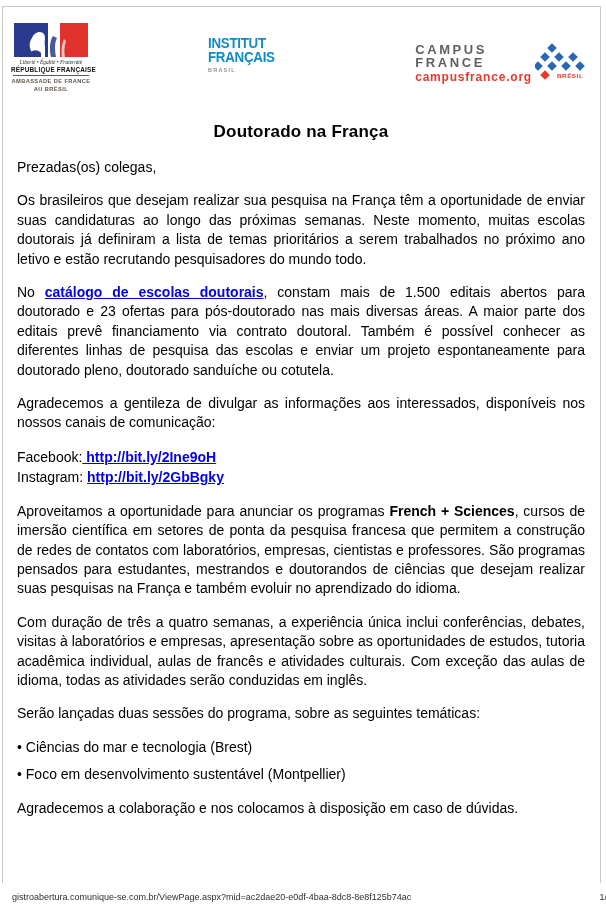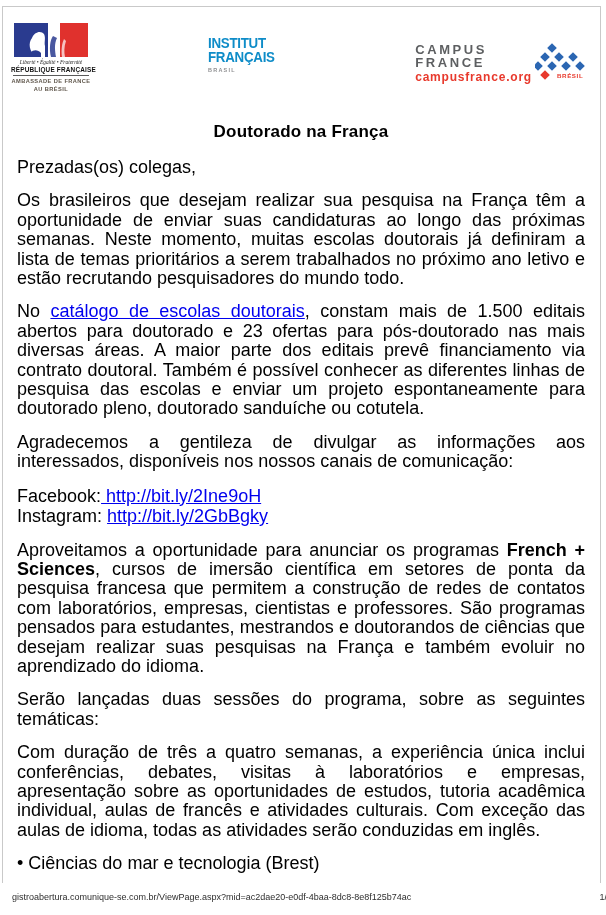--- a/index.html
+++ b/index.html
@@ -61,27 +61,28 @@
   }
   .campus-url { color: #E8392C; font-weight: bold; font-size: 12px; letter-spacing: .8px; margin-top: 1px; white-space: nowrap; }
   .campus-diamonds { width: 58px; height: 42px; }
 
   
   h1.doc-title {
     font-size: 17px; font-weight: bold; text-align: center;
     margin: 29px 0 16px 0; letter-spacing: .2px;
   }
   .doc p {
-    font-size: 18px; line-height: 19.4px;
+    font-size: 14px; line-height: 19.4px;
     text-align: justify; margin: 0 0 14px 0;
   }
   .doc p.nojust { text-align: left; }
   .lnk {
     color: #0000EE; text-decoration: underline; cursor: pointer;
     white-space: pre-wrap;
+    font-weight: bold;
   }
   .channels { margin: 0 0 14px 0; }
   .channels p { margin: 0; line-height: 20.4px; text-align: left; }
   .channel-label { white-space: pre-wrap; }
   .bullets { margin: 0 0 14px 0; }
   .bullets p { margin: 8px 0 4px 0; line-height: 19.4px; text-align: left; }
   b.prog { font-weight: bold; }
 
   
   .print-footer {
@@ -162,23 +163,23 @@
 
       <p>Agradecemos a gentileza de divulgar as informações aos interessados, disponíveis nos nossos canais de comunicação:</p>
 
       <div class="channels">
         <p><span class="channel-label">Facebook:</span><a class="lnk"> http://bit.ly/2Ine9oH</a></p>
         <p><span class="channel-label">Instagram: </span><a class="lnk">http://bit.ly/2GbBgky</a></p>
       </div>
 
       <p><span>Aproveitamos a oportunidade para anunciar os programas </span><b class="prog">French + Sciences</b><span>, cursos de imersão científica em setores de ponta da pesquisa francesa que permitem a construção de redes de contatos com laboratórios, empresas, cientistas e professores. São programas pensados para estudantes, mestrandos e doutorandos de ciências que desejam realizar suas pesquisas na França e também evoluir no aprendizado do idioma.</span></p>
 
+      <p>Com duração de três a quatro semanas, a experiência única inclui conferências, debates, visitas à laboratórios e empresas, apresentação sobre as oportunidades de estudos, tutoria acadêmica individual, aulas de francês e atividades culturais. Com exceção das aulas de idioma, todas as atividades serão conduzidas em inglês.</p>
+
       <p>Serão lançadas duas sessões do programa, sobre as seguintes temáticas:</p>
-
-      <p>Com duração de três a quatro semanas, a experiência única inclui conferências, debates, visitas à laboratórios e empresas, apresentação sobre as oportunidades de estudos, tutoria acadêmica individual, aulas de francês e atividades culturais. Com exceção das aulas de idioma, todas as atividades serão conduzidas em inglês.</p>
 
       <div class="bullets">
         <p><span>•</span> <span>Ciências do mar e tecnologia (Brest)</span></p>
         <p><span>•</span> <span>Foco em desenvolvimento sustentável (Montpellier)</span></p>
       </div>
 
 
       <p>Agradecemos a colaboração e nos colocamos à disposição em caso de dúvidas.</p>
 
     </div>

